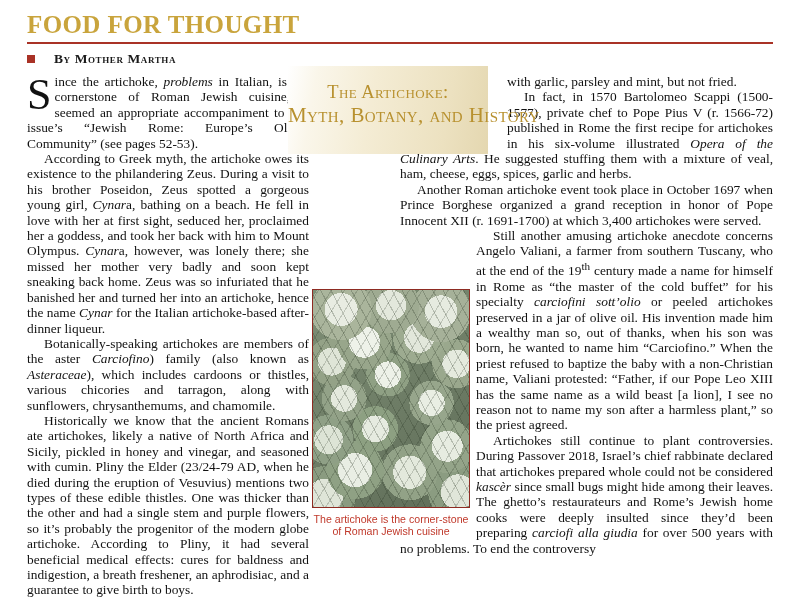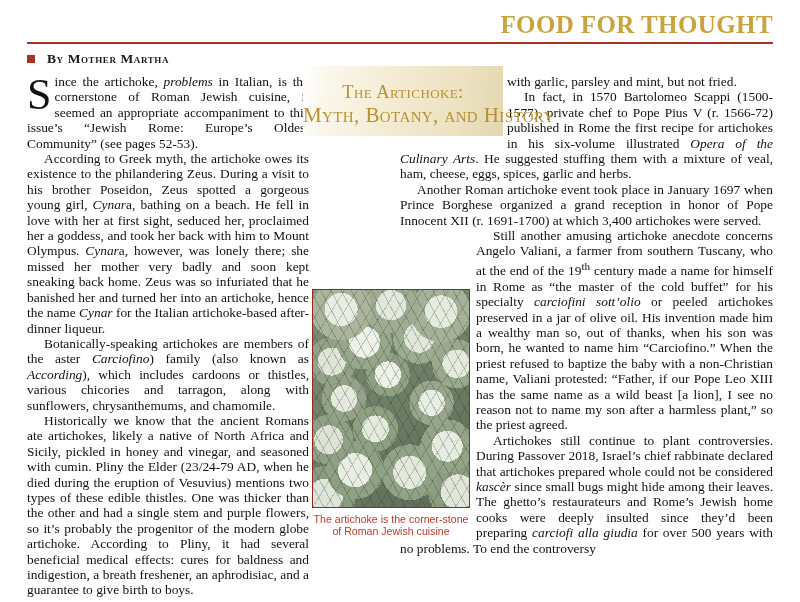--- a/index.html
+++ b/index.html
@@ -22,21 +22,20 @@
     width: 800px;
     height: 602px;
   }
 
   
   .masthead {
     position: absolute;
     left: 27px;
     top: 12px;
     width: 746px;
-    text-align: right;
   }
   .section-title {
     font-family: "Liberation Serif", "DejaVu Serif", serif;
     font-size: 25px;
     font-weight: bold;
     letter-spacing: 0.4px;
     color: #c9a43c;
     line-height: 1.0;
     margin: 0;
     padding: 0 0 4px 0;
@@ -44,21 +43,21 @@
   }
   .rule {
     height: 1.5px;
     background: #a93226;
     width: 746px;
     margin: 1px 0 0 0;
   }
   .byline-row {
     display: flex;
     align-items: center;
-    gap: 12px;
+    gap: 19px;
     margin-top: 7px;
   }
   .byline-bullet {
     width: 8px;
     height: 8px;
     background: #a93226;
     display: inline-block;
     flex: 0 0 auto;
   }
   .byline {
@@ -106,24 +105,24 @@
     font-size: 44px;
     line-height: 36px;
     font-weight: normal;
     padding: 2px 3px 0 0;
     margin-top: 1px;
   }
 
   
   .title-plaque {
     position: absolute;
-    left: 303px;
+    left: 288px;
     top: 66px;
     width: 200px;
-    height: 70px;
+    height: 88px;
     background: linear-gradient(100deg,
         rgba(255,255,255,1) 0%,
         rgba(250,246,234,1) 14%,
         rgba(244,236,212,1) 42%,
         rgba(236,225,192,1) 78%,
         rgba(228,215,176,1) 100%);
     z-index: 3;
   }
   .plaque-l1, .plaque-l2 {
     color: #b8912f;
@@ -242,26 +241,26 @@
       <div class="photo-canvas"></div>
     </div>
     <div class="caption">The artichoke is the corner-stone of Roman Jewish cuisine</div>
   </div>
 
   <div class="col col-left">
     <p class="first">
       <span class="dropcap">S</span><span>ince the artichoke, <i>problems</i> in Italian, is the cornerstone of Roman Jewish cuisine, it seemed an appropriate accompaniment to this issue’s “Jewish Rome: Europe’s Oldest Community” (see pages 52-53).</span>
     </p>
     <p>According to Greek myth, the artichoke owes its existence to the philandering Zeus. During a visit to his brother Poseidon, Zeus spotted a gorgeous young girl, <i>Cynar</i>a, bathing on a beach. He fell in love with her at first sight, seduced her, proclaimed her a goddess, and took her back with him to Mount Olympus. <i>Cynar</i>a, however, was lonely there; she missed her mother very badly and soon kept sneaking back home. Zeus was so infuriated that he banished her and turned her into an artichoke, hence the name <i>Cynar</i> for the Italian artichoke-based after-dinner liqueur.</p>
-    <p>Botanically-speaking artichokes are members of the aster <i>Carciofino</i>) family (also known as <i>According</i>), which includes cardoons or thistles, various chicories and tarragon, along with sunflowers, chrysanthemums, and chamomile.</p>
+    <p>Botanically-speaking artichokes are members of the aster <i>Carciofino</i>) family (also known as <i>Asteraceae</i>), which includes cardoons or thistles, various chicories and tarragon, along with sunflowers, chrysanthemums, and chamomile.</p>
     <p>Historically we know that the ancient Romans ate artichokes, likely a native of North Africa and Sicily, pickled in honey and vinegar, and seasoned with cumin. Pliny the Elder (23/24-79 AD, when he died during the eruption of Vesuvius) mentions two types of these edible thistles. One was thicker than the other and had a single stem and purple flowers, so it’s probably the progenitor of the modern globe artichoke. According to Pliny, it had several beneficial medical effects: cures for baldness and indigestion, a breath freshener, an aphrodisiac, and a guarantee to give birth to boys.</p>
   </div>
 
   <div class="col col-right">
     <div class="plaque-shim" style="height: 62px; width: 107px;"></div>
     <p class="first">with garlic, parsley and mint, but not fried.</p>
     <p>In fact, in 1570 Bartolomeo Scappi (1500-1577), private chef to Pope Pius V (r. 1566-72) published in Rome the first recipe for artichokes in his six-volume illustrated <i>Opera of the Culinary Arts</i>. He suggested stuffing them with a mixture of veal, ham, cheese, eggs, spices, garlic and herbs.</p>
-    <p>Another Roman artichoke event took place in January 1697 when Prince Borghese organized a grand reception in honor of Pope Innocent XII (r. 1691-1700) at which 3,400 artichokes were served.</p>
+    <p>Another Roman artichoke event took place in October 1697 when Prince Borghese organized a grand reception in honor of Pope Innocent XII (r. 1691-1700) at which 3,400 artichokes were served.</p>
     <p><span class="photo-shim" style="height: 309.75px; width: 76px;"></span><span>Still another amusing artichoke anecdote concerns Angelo Valiani, a farmer from southern Tuscany, who at the end of the 19</span><sup>th</sup><span> century made a name for himself in Rome as “the master of the cold buffet” for his specialty <i>carciofini sott’olio</i> or peeled artichokes preserved in a jar of olive oil. His invention made him a wealthy man so, out of thanks, when his son was born, he wanted to name him “Carciofino.” When the priest refused to baptize the baby with a non-Christian name, Valiani protested: “Father, if our Pope Leo XIII has the same name as a wild beast [a lion], I see no reason not to name my son after a harmless plant,” so the priest agreed.</span></p>
     <p>Artichokes still continue to plant controversies. During Passover 2018, Israel’s chief rabbinate declared that artichokes prepared whole could not be considered <i>kascèr</i> since small bugs might hide among their leaves. The ghetto’s restaurateurs and Rome’s Jewish home cooks were deeply insulted since they’d been preparing <i>carciofi alla giudia</i> for over 500 years with no problems. To end the controversy</p>
   </div>
 
 </div>
 
 </body></html>

